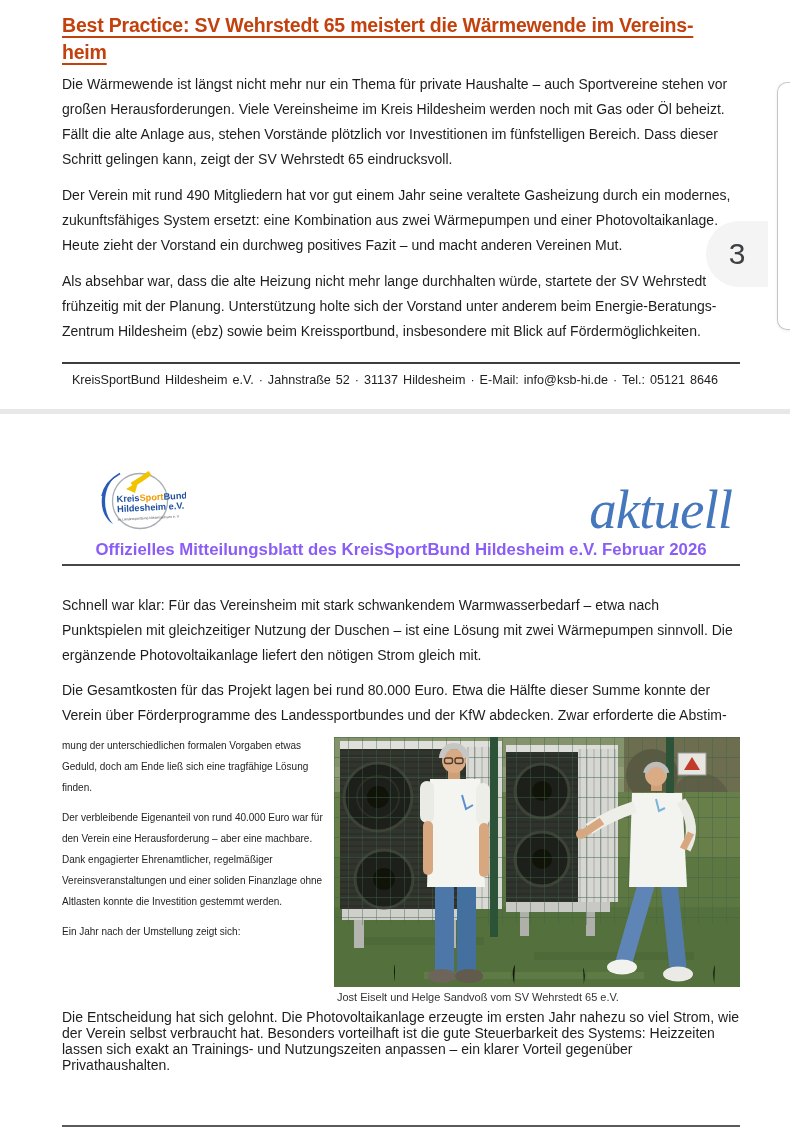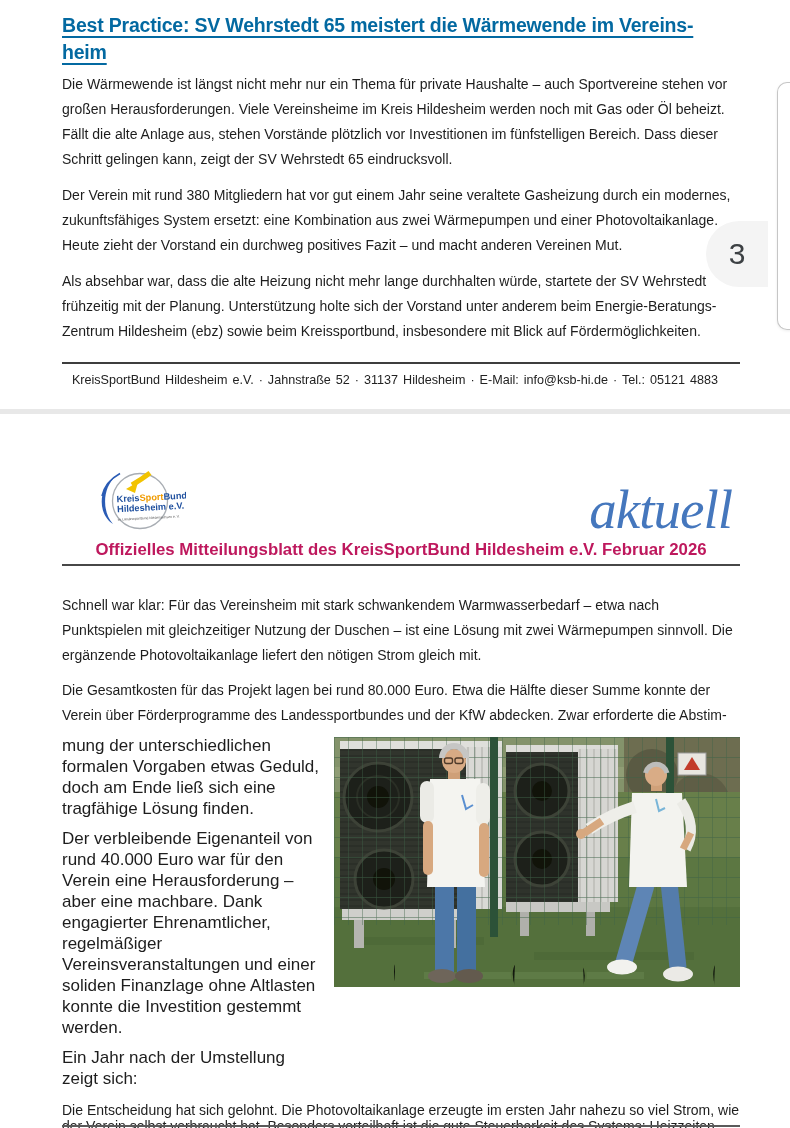--- a/index.html
+++ b/index.html
@@ -1,42 +1,42 @@
 <!DOCTYPE html>
 <html lang="de"><head>
 <meta charset="utf-8">
 <style>
   html,body{margin:0;padding:0;background:#fff;}
   .viewer{position:relative;width:790px;height:1128px;background:#ffffff;overflow:hidden;
           font-family:"Liberation Sans",sans-serif;color:#1c1c1c;}
   
   .page3{position:relative;height:409px;box-sizing:border-box;padding:12px 50px 0 62px;overflow:hidden;}
-  .title{margin:0 0 6px 0;font-size:19.5px;font-weight:700;color:#0369a1;letter-spacing:-.2px;}
+  .title{margin:0 0 6px 0;font-size:19.5px;font-weight:700;color:#c2410c;letter-spacing:-.2px;}
   .title span{display:block;line-height:27px;text-decoration:underline;
               text-decoration-thickness:1.6px;text-underline-offset:4px;}
   .body{margin:0 0 11px 0;font-size:14px;line-height:25px;color:#1d1d1d;}
   .footrule{position:absolute;top:362px;left:62px;right:50px;border-top:2.5px solid #3d3d3d;}
   .pagefooter{position:absolute;top:373px;left:0;right:0;margin:0;text-align:center;
               font-size:12.6px;color:#222;white-space:nowrap;word-spacing:1.5px;}
   
   .pagegap{height:5px;background:#e8e8e8;}
   
   .page4{position:relative;height:714px;box-sizing:border-box;padding:56px 50px 0 62px;overflow:hidden;}
   .masthead{display:flex;justify-content:space-between;align-items:flex-end;height:64px;}
   .logo{margin-left:28px;flex:none;}
   .aktuell{font-size:55px;line-height:48px;font-style:italic;color:#4577bd;letter-spacing:-1px;
            padding-right:8px;font-weight:500;font-family:Liberation Serif, serif;}
-  .subtitle{margin-top:5px;text-align:center;color:#be185d;font-weight:700;font-size:16.8px;line-height:21px;}
+  .subtitle{margin-top:5px;text-align:center;color:#8b5cf6;font-weight:700;font-size:16.8px;line-height:21px;}
   .subrule{border-top:2.5px solid #474747;margin-top:4px;}
   .p4body{margin:0;font-size:14px;line-height:25px;color:#1d1d1d;}
   .intro{margin-top:27px;}
   .costs{margin-top:10px;}
   .wraprow{display:flex;gap:10px;margin-top:7px;min-height:270px;align-items:flex-start;}
   .leftcol{width:262px;flex:none;}
-  .leftcol p{margin:0 0 9px 0;font-size:17px;line-height:21px;color:#1d1d1d;}
+  .leftcol p{margin:0 0 9px 0;font-size:10px;line-height:21px;color:#1d1d1d;}
   .photo{flex:none;width:406px;margin:2px 0 0 auto;}
   .photo svg{display:block;}
   .caption{margin:3px 0 0 3px;font-size:11px;line-height:14px;color:#333;}
   .outro{margin-top:4px;line-height:16px;}
   .lastline{margin-top:5px;white-space:nowrap;}
   .bottomrule{position:absolute;top:1125px;left:62px;width:678px;border-top:2px solid #5a5a5a;}
   
   .pagepill{position:absolute;left:706px;top:221px;width:62px;height:66px;background:#f4f4f4;
             border-radius:33px 0 0 33px;display:flex;align-items:center;justify-content:center;
             font-size:30px;color:#3c4043;z-index:6;}
@@ -48,24 +48,24 @@
 <body>
 
 <div class="viewer">
 
   <section class="page3">
     <h1 class="title">
       <span>Best Practice: SV Wehrstedt 65 meistert die Wärmewende im Vereins-</span>
       <span>heim</span>
     </h1>
     <p class="body">Die Wärmewende ist längst nicht mehr nur ein Thema für private Haushalte – auch Sportvereine stehen vor großen Herausforderungen. Viele Vereinsheime im Kreis Hildesheim werden noch mit Gas oder Öl beheizt. Fällt die alte Anlage aus, stehen Vorstände plötzlich vor Investitionen im fünfstelligen Bereich. Dass dieser Schritt gelingen kann, zeigt der SV Wehrstedt 65 eindrucksvoll.</p>
-    <p class="body">Der Verein mit rund 380 Mitgliedern hat vor gut einem Jahr seine veraltete Gasheizung durch ein modernes, zukunftsfähiges System ersetzt: eine Kombination aus zwei Wärmepumpen und einer Photovoltaikanlage. Heute zieht der Vorstand ein durchweg positives Fazit – und macht anderen Vereinen Mut.</p>
+    <p class="body">Der Verein mit rund 490 Mitgliedern hat vor gut einem Jahr seine veraltete Gasheizung durch ein modernes, zukunftsfähiges System ersetzt: eine Kombination aus zwei Wärmepumpen und einer Photovoltaikanlage. Heute zieht der Vorstand ein durchweg positives Fazit – und macht anderen Vereinen Mut.</p>
     <p class="body">Als absehbar war, dass die alte Heizung nicht mehr lange durchhalten würde, startete der SV Wehrstedt frühzeitig mit der Planung. Unterstützung holte sich der Vorstand unter anderem beim Energie-Beratungs-Zentrum Hildesheim (ebz) sowie beim Kreissportbund, insbesondere mit Blick auf Fördermöglichkeiten.</p>
     <div class="footrule"></div>
-    <p class="pagefooter">KreisSportBund Hildesheim e.V. · Jahnstraße 52 · 31137 Hildesheim · E-Mail: info@ksb-hi.de · Tel.: 05121 4883</p>
+    <p class="pagefooter">KreisSportBund Hildesheim e.V. · Jahnstraße 52 · 31137 Hildesheim · E-Mail: info@ksb-hi.de · Tel.: 05121 8646</p>
   </section>
 
   <div class="pagegap"></div>
 
   <section class="page4">
 
     <div class="masthead">
       <svg class="logo" width="96" height="64" viewBox="0 0 96 64">
         <circle cx="50" cy="31" r="27.5" fill="#ffffff" stroke="#a8adb3" stroke-width="1.3"></circle>
         <g>
@@ -221,20 +221,21 @@
             <path d="M311.5,36 a11 11 0 0 1 21.5 0" fill="none" stroke="#bdbdbb" stroke-width="5"></path>
           </g>
 
           <g stroke="#55713c" stroke-width="2" opacity=".8">
             <path d="M60,250 q4,-18 0,-26"></path>
               <path d="M180,250 q-5,-16 1,-24"></path>
             <path d="M250,250 q4,-14 -1,-22"></path>
               <path d="M380,250 q-4,-16 1,-24"></path>
           </g>
         </svg>
+        <figcaption class="caption">Jost Eiselt und Helge Sandvoß vom SV Wehrstedt 65 e.V.</figcaption>
       </figure>
     </div>
 
     <p class="p4body outro">Die Entscheidung hat sich gelohnt. Die Photovoltaikanlage erzeugte im ersten Jahr nahezu so viel Strom, wie der Verein selbst verbraucht hat. Besonders vorteilhaft ist die gute Steuerbarkeit des Systems: Heizzeiten lassen sich exakt an Trainings- und Nutzungszeiten anpassen – ein klarer Vorteil gegenüber Privathaushalten.</p>
   </section>
 
   <div class="bottomrule"></div>
 
   <div class="pagepill">
     <span>3</span>

